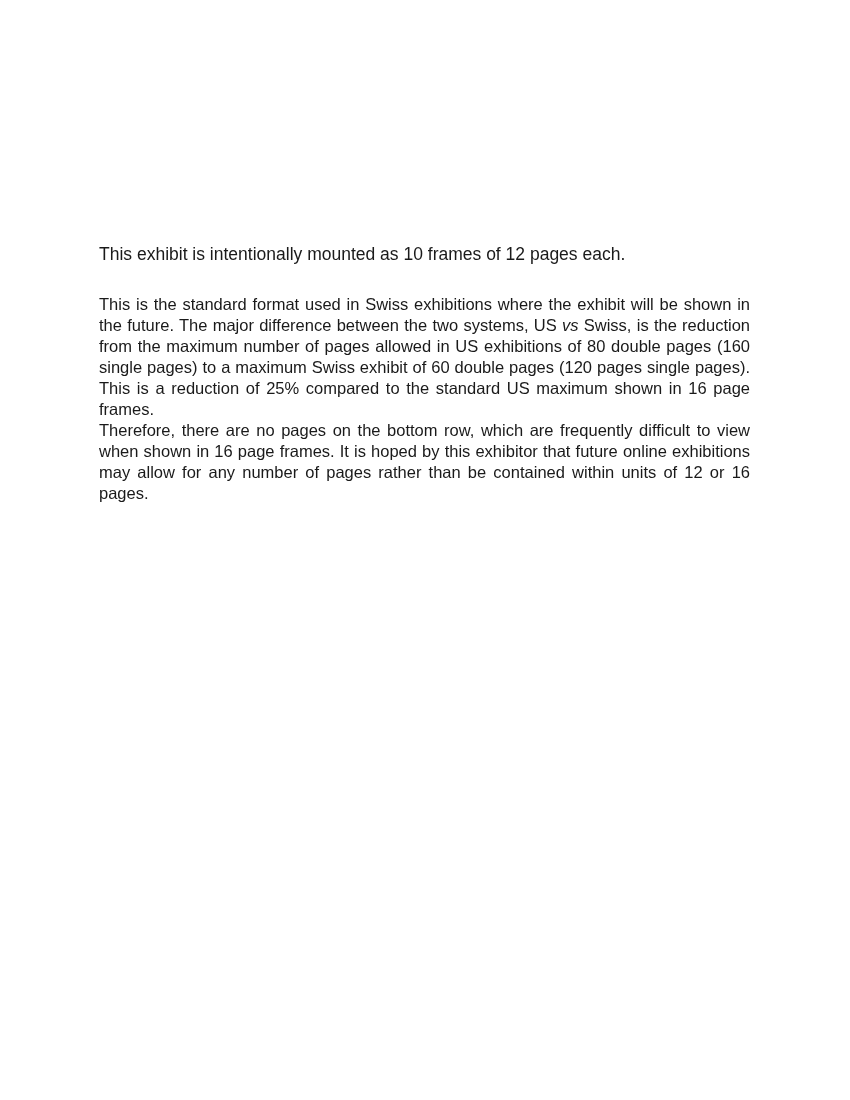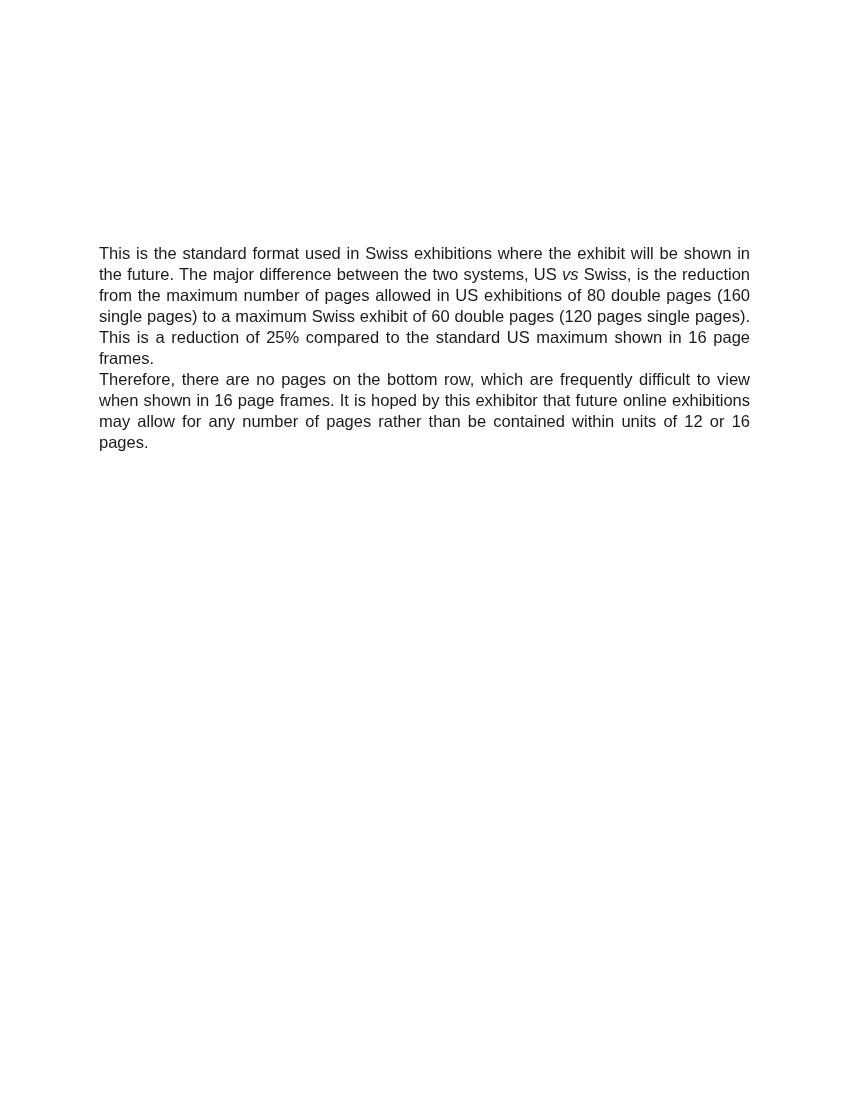--- a/index.html
+++ b/index.html
@@ -41,16 +41,17 @@
     text-align: justify;
   }
   .body-para em {
   }
 </style>
 </head>
 <body>
 
 <div class="page">
   <div class="text-block">
+    <p class="heading">This exhibit is intentionally mounted as 10 frames of 12 pages each.</p>
     <p class="body-para"><span>This is the standard format used in Swiss exhibitions where the exhibit will be shown in the future. The major difference between the two systems, US </span><em>vs</em><span> Swiss, is the reduction from the maximum number of pages allowed in US exhibitions of 80 double pages (160 single pages) to a maximum Swiss exhibit of 60 double pages (120 pages single pages). This is a reduction of 25% compared to the standard US maximum shown in 16 page frames.</span></p>
     <p class="body-para">Therefore, there are no pages on the bottom row, which are frequently difficult to view when shown in 16 page frames. It is hoped by this exhibitor that future online exhibitions may allow for any number of pages rather than be contained within units of 12 or 16 pages.</p>
   </div>
 </div>
 
 </body></html>

